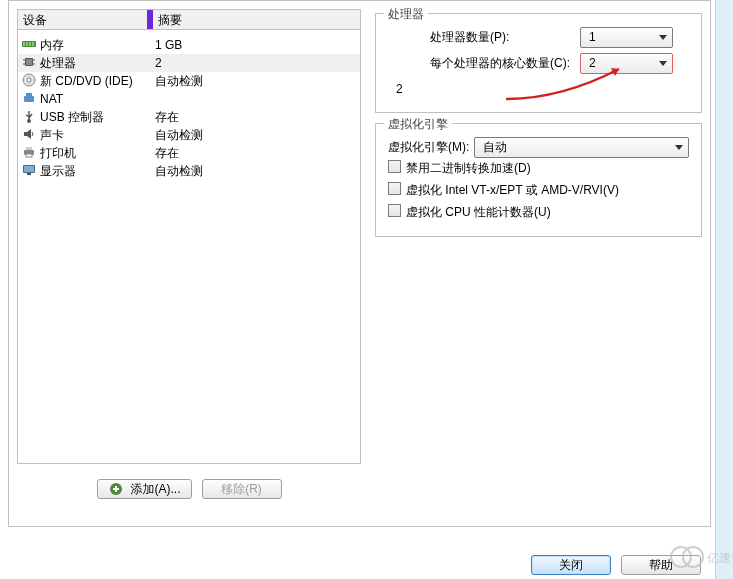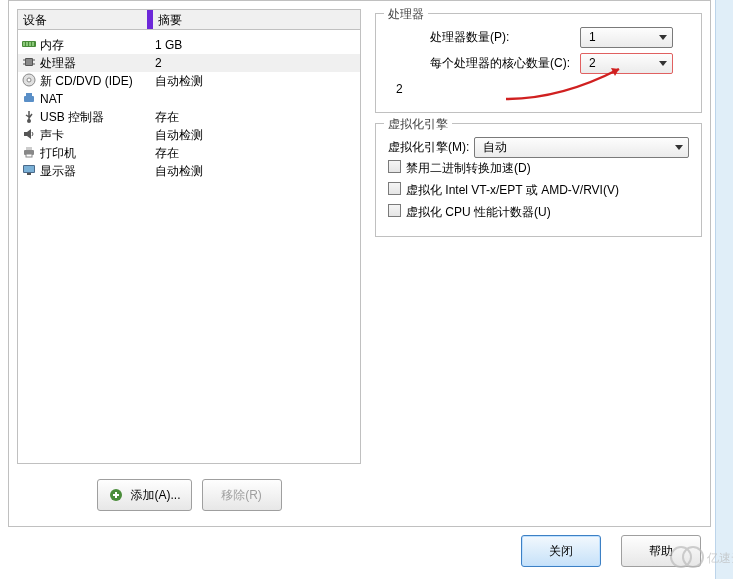--- a/index.html
+++ b/index.html
@@ -62,21 +62,21 @@
     .dt-name { width: 115px; }
     .dt-summary { flex: 1; }
     .left-buttons {
       margin-top: 15px;
       display: flex;
       justify-content: center;
       gap: 10px;
     }
     .btn {
       min-width: 80px;
-      height: 32px;
+      height: 20px;
       border: 1px solid #9f9f9f;
       background: linear-gradient(#fefefe, #e7e7e7);
       border-radius: 3px;
       font-size: 12px;
       font-family: inherit;
       cursor: pointer;
       padding: 0 10px;
       display: inline-flex;
       align-items: center;
       justify-content: center;
@@ -142,22 +142,22 @@
       position: absolute;
       pointer-events: none;
     }
     .bottom-bar {
       position: absolute;
       left: 0; right: 0;
       top: 535px;
       height: 40px;
       display: flex;
       justify-content: flex-end;
-      align-items: flex-start;
-      gap: 20px;
+      align-items: flex-end;
+      gap: 10px;
       padding-right: 32px;
     }
     .btn-close {
       width: 70px;
       border: 1px solid #3d80c4;
       background: linear-gradient(#f2f8fd, #c6e1f9);
       box-shadow: inset 0 0 0 1px #bee0ff;
     }
     .btn-help { width: 55px; }
     .watermark {

